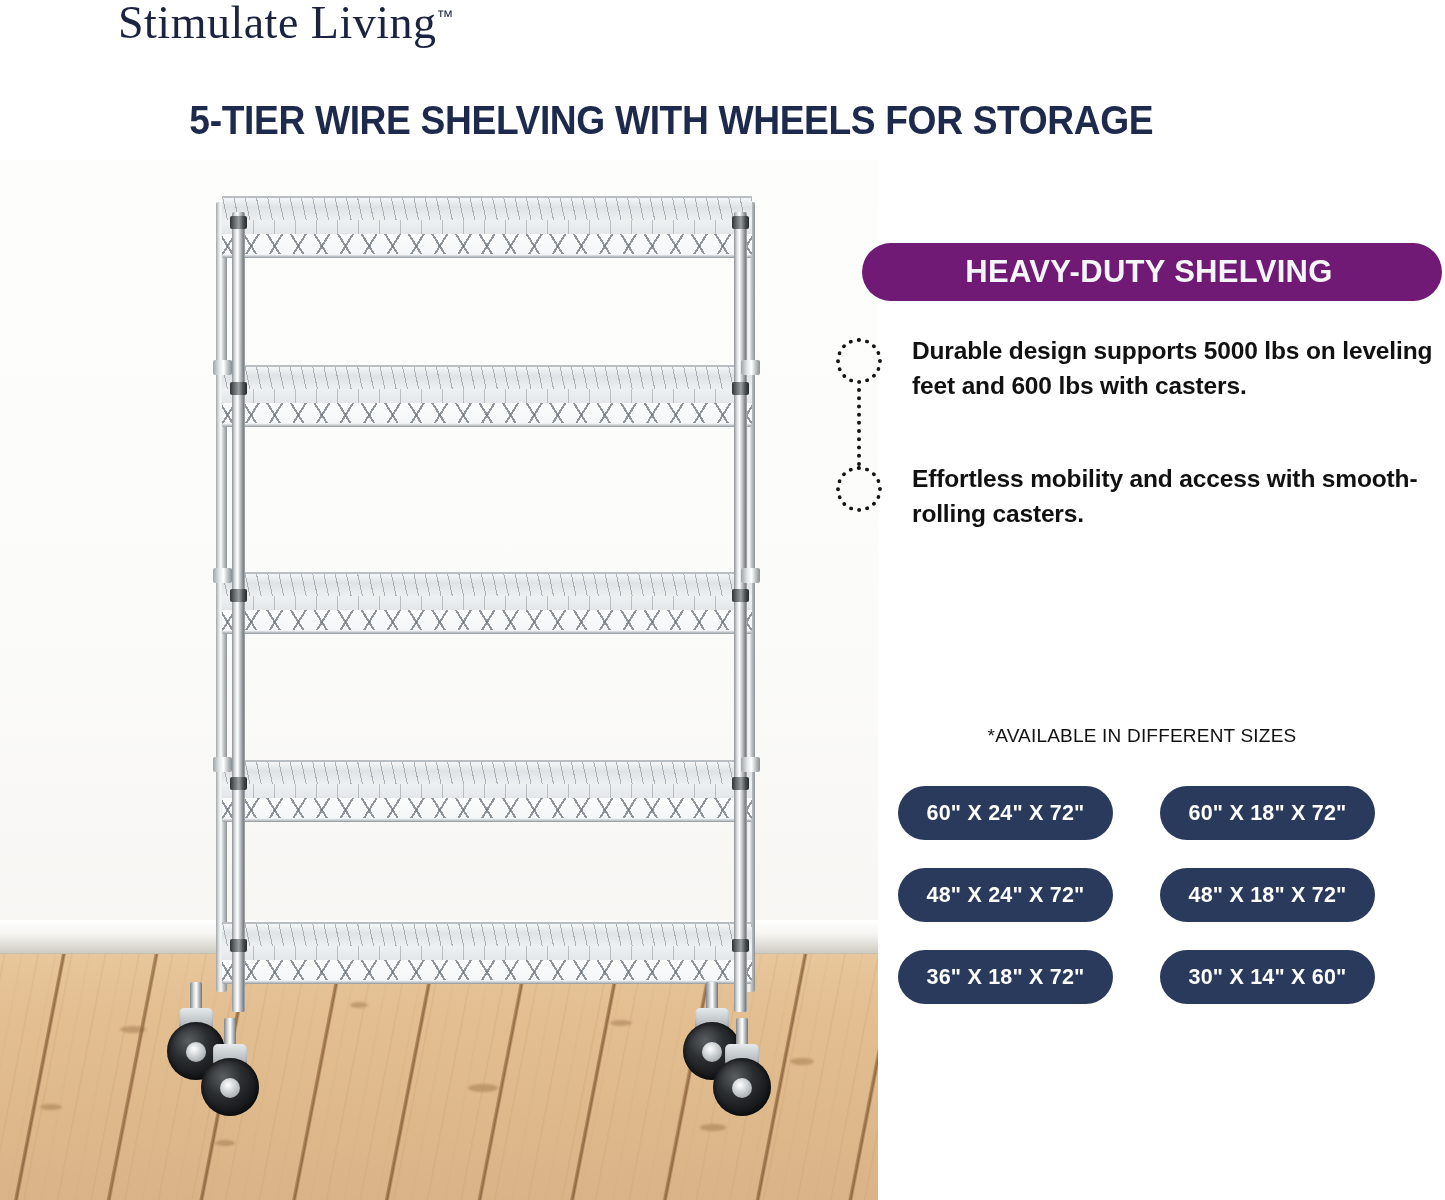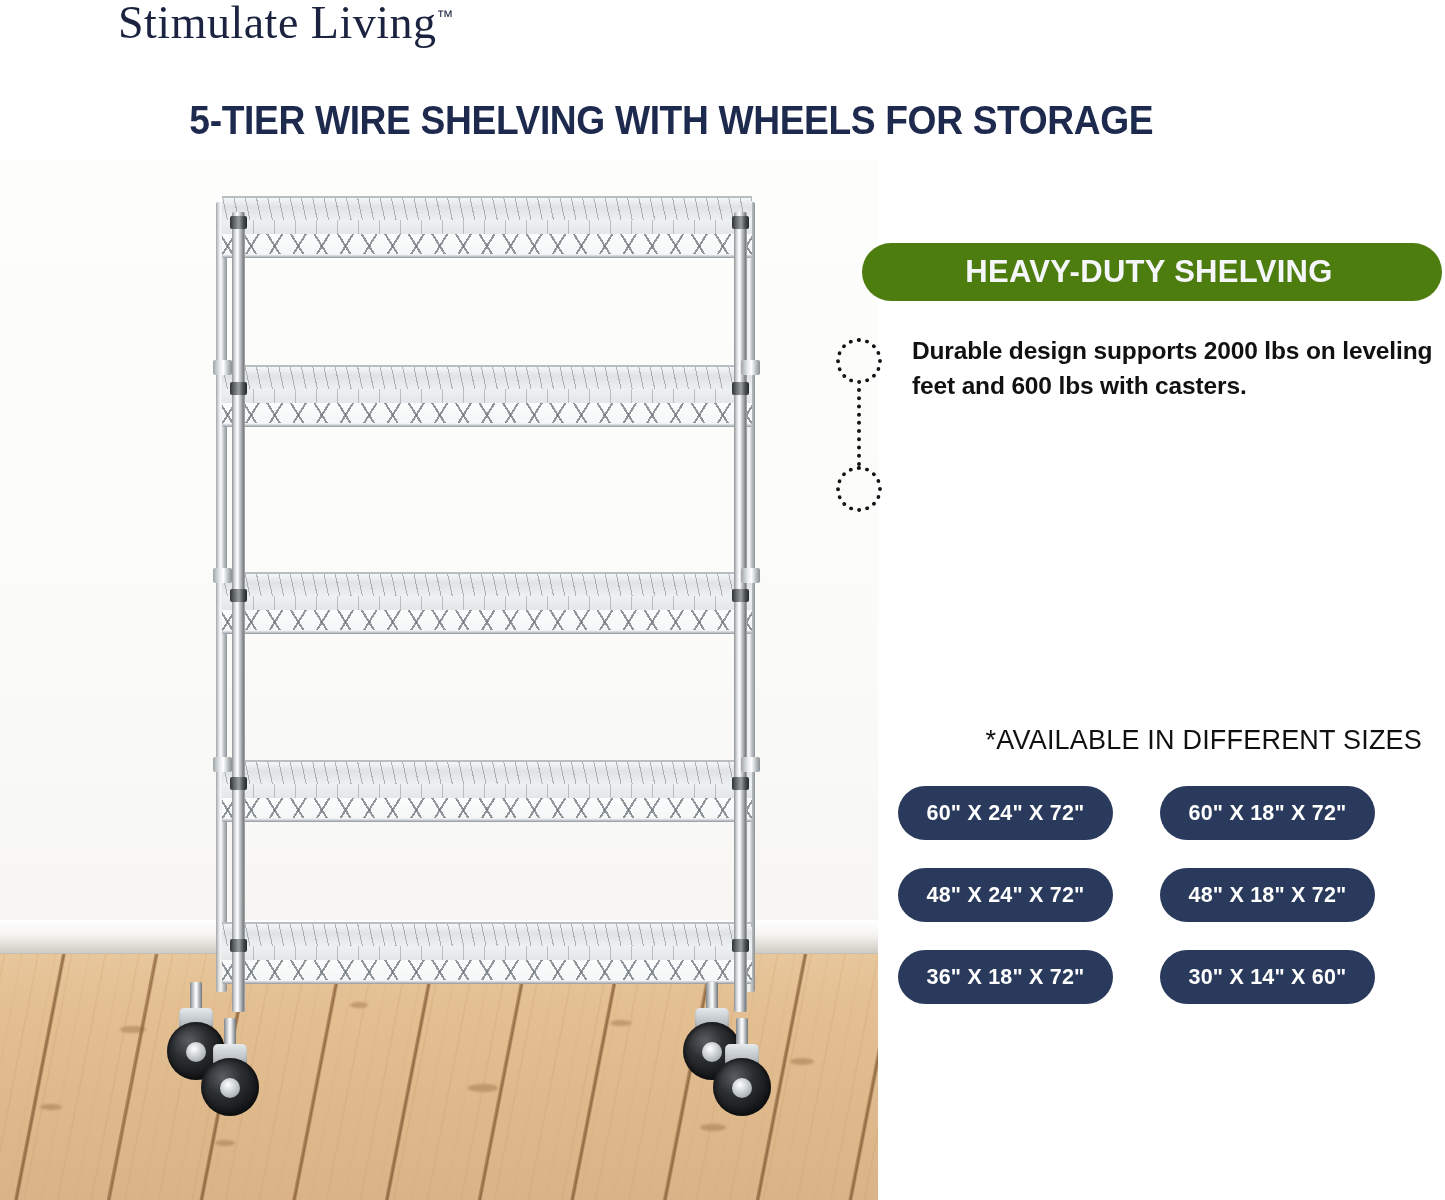--- a/index.html
+++ b/index.html
@@ -173,21 +173,21 @@
   .caster .hub {
     position: absolute; left: 50%; top: 60px; width: 20px; height: 20px;
     margin-left: -10px; border-radius: 50%;
     background: radial-gradient(circle at 40% 35%, #ffffff 0%, #c9ced1 45%, #8d9397 100%);
   }
 
   
   .badge {
     position: absolute; left: 862px; top: 243px;
     width: 580px; height: 58px; border-radius: 29px;
-    background: #4d7c0f;
+    background: #701a75;
     display: flex; align-items: center; justify-content: center;
   }
   .badge-text {
     color: #f4f6f9; font-size: 31px; font-weight: 700;
     letter-spacing: 0.3px; white-space: nowrap; padding-right: 6px;
   }
 
   .bullets { position: absolute; left: 836px; top: 330px; width: 600px; }
   .bullet-row { position: relative; min-height: 118px; }
   .dot-circle {
@@ -200,21 +200,21 @@
     border-left: 4px dotted #141414;
   }
   .bullet-text {
     margin-left: 76px; padding-top: 4px;
     font-size: 24.5px; font-weight: 700; line-height: 1.42;
     color: #111111; letter-spacing: -0.15px;
   }
 
   .sizes-title {
     position: absolute; left: 862px; top: 725px; width: 560px;
-    text-align: right; font-size: 27px; font-weight: 300;
+    text-align: center; font-size: 19px; font-weight: 300;
     letter-spacing: 0.2px; color: #111; white-space: nowrap;
   }
 
   .pill-grid {
     position: absolute; left: 898px; top: 786px;
     width: 545px;
     display: grid; grid-template-columns: 215px 215px;
     column-gap: 47px; row-gap: 28px;
   }
   .pill {
@@ -350,26 +350,27 @@
 
   <div class="badge">
     <span class="badge-text">HEAVY-DUTY SHELVING</span>
   </div>
 
   <div class="bullets">
 
     <div class="bullet-row" style="min-height:128px;">
       <span class="dot-circle"></span>
       <span class="dot-line" style="top:58px; height:78px;"></span>
-      <div class="bullet-text">Durable design supports 2000 lbs on leveling feet and 600 lbs with casters.</div>
+      <div class="bullet-text">Durable design supports 5000 lbs on leveling feet and 600 lbs with casters.</div>
     </div>
 
 
     <div class="bullet-row" style="min-height:100px;">
       <span class="dot-circle"></span>
+      <div class="bullet-text">Effortless mobility and access with smooth-rolling casters.</div>
     </div>
 
   </div>
 
   <div class="sizes-title">*AVAILABLE IN DIFFERENT SIZES</div>
 
   <div class="pill-grid">
     <div class="pill">60" X 24" X 72"</div>
     <div class="pill">60" X 18" X 72"</div>
     <div class="pill">48" X 24" X 72"</div>

